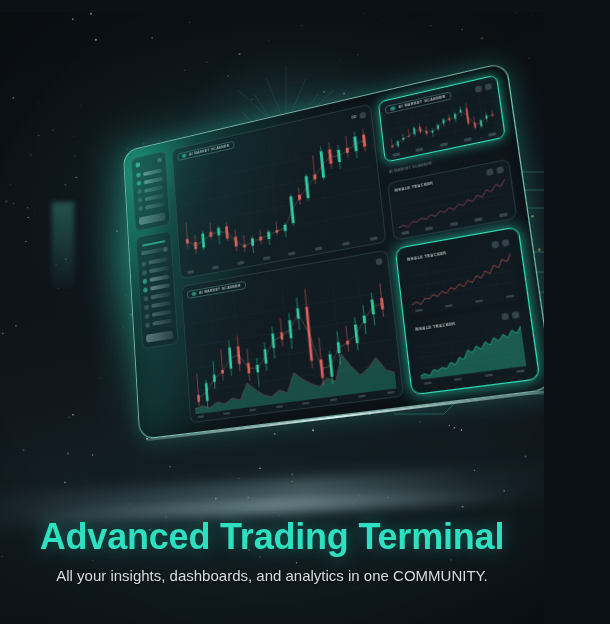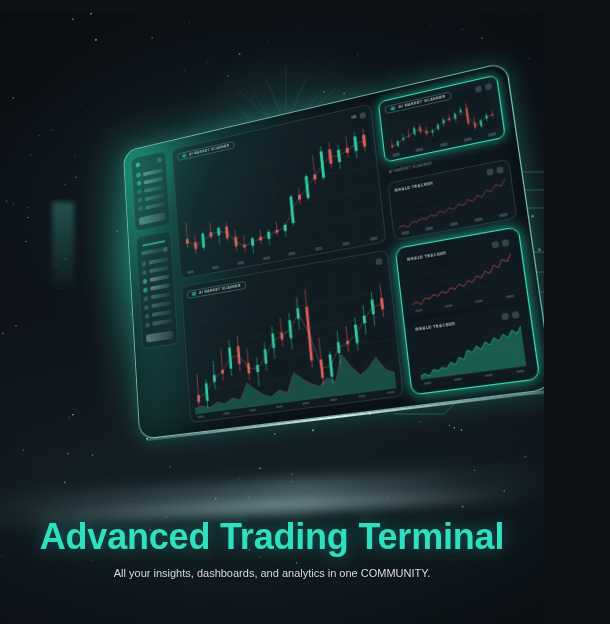--- a/index.html
+++ b/index.html
@@ -156,21 +156,21 @@
   }
 
   
   .caption{ position:absolute; left:0; right:0; top:504px; text-align:center; z-index:12; }
   .headline{
     font-size:36px; font-weight:700; letter-spacing:-.2px;
     color:#2ee0c0; text-shadow:0 0 18px rgba(46,224,192,.40);
     line-height:1.15;
   }
   .subline{
-    margin-top:9px; font-size:11px; line-height:1.38;
+    margin-top:9px; font-size:15px; line-height:1.38;
     color:#d8dce0; max-width:460px; margin-left:auto; margin-right:auto;
     text-shadow:0 1px 3px rgba(0,0,0,.6);
   }
 </style>
 </head>
 <body>
 
 <div id="stage">
 
   <div class="topglow"></div>

